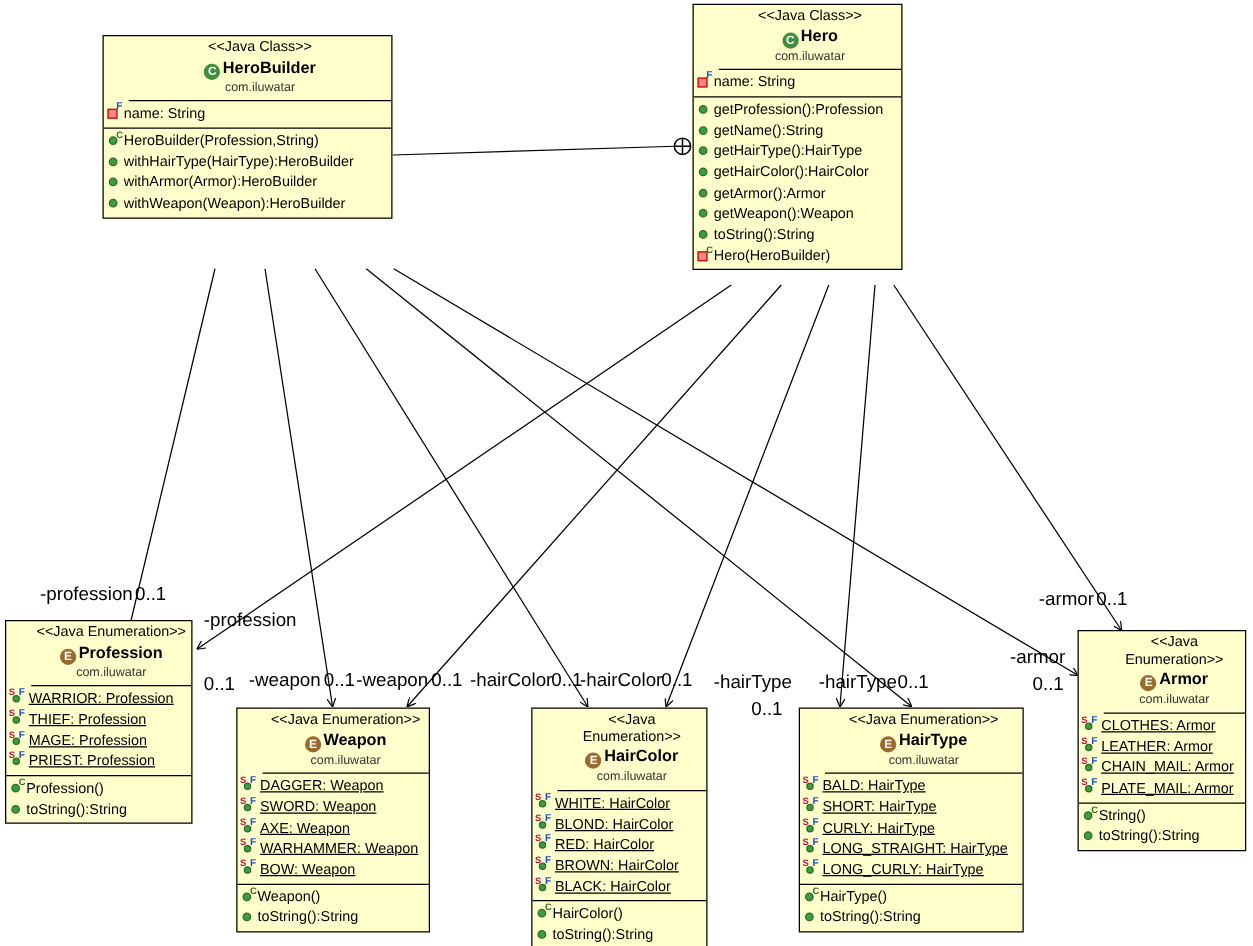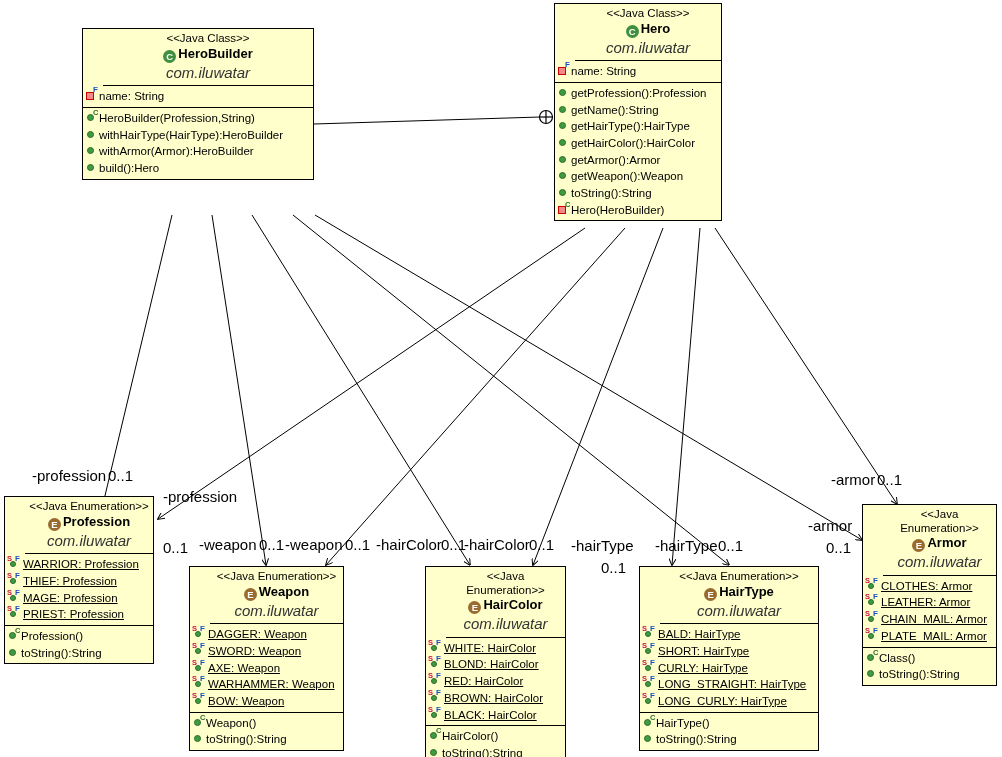--- a/index.html
+++ b/index.html
@@ -19,21 +19,21 @@
   }
   .uml-header{
     text-align:center;
     padding:3px 4px 4px 4px;
     border-bottom:1px solid #000;
     line-height:1.18;
     margin-left:20px;
   }
   .stereotype{font-size:11.5px;display:block;}
   .title-row{display:block;font-weight:bold;font-size:13px;white-space:nowrap;}
-  .pkg{display:block;font-size:15px;color:#333;margin-top:1px;font-style:italic;}
+  .pkg{display:block;font-size:10px;color:#333;margin-top:1px;}
 
   .compartment{
     border-bottom:1px solid #000;
     padding:2px 0 2px 0;
   }
   .compartment.last{border-bottom:none;}
   .member{
     display:flex;align-items:flex-start;
     white-space:nowrap;
     line-height:1.45;
@@ -155,21 +155,21 @@
     <div class="member">
       <span class="ic">
           <span class="dot"></span>
         </span>
       <span class="mtext">withArmor(Armor):HeroBuilder</span>
     </div>
     <div class="member">
       <span class="ic">
           <span class="dot"></span>
         </span>
-      <span class="mtext">build():Hero</span>
+      <span class="mtext">withWeapon(Weapon):HeroBuilder</span>
     </div>
   </div>
 </div>
 
 <div class="uml-box" id="box-hero" style="left:554px;top:3px;width:168px;">
   <div class="uml-header">
     <span class="stereotype">&lt;&lt;Java Class&gt;&gt;</span>
     <span class="title-row"><span class="typeicon cls">C</span><span>Hero</span></span>
     <span class="pkg">com.iluwatar</span>
   </div>
@@ -526,21 +526,21 @@
         </span>
       <span class="mtext">PLATE_MAIL: Armor</span>
     </div>
   </div>
   <div class="compartment last">
     <div class="member">
       <span class="ic">
           <span class="dot"></span>
           <span class="supC">C</span>
         </span>
-      <span class="mtext">Class()</span>
+      <span class="mtext">String()</span>
     </div>
     <div class="member">
       <span class="ic">
           <span class="dot"></span>
         </span>
       <span class="mtext">toString():String</span>
     </div>
   </div>
 </div>
 

